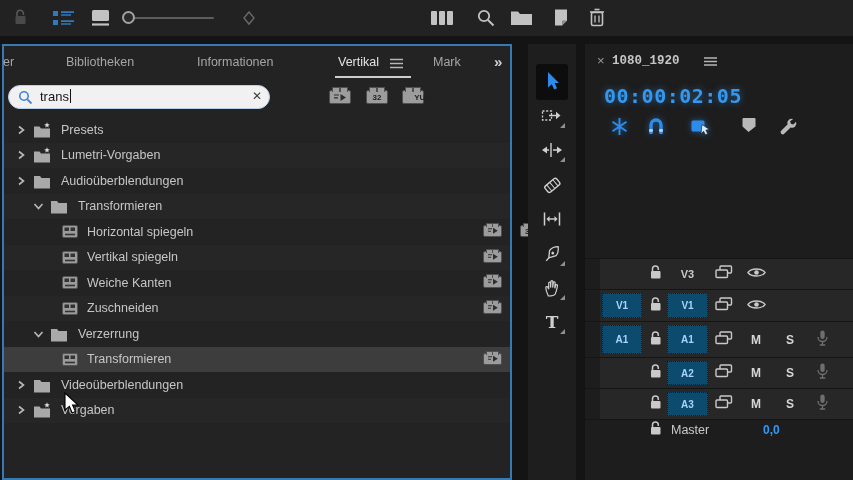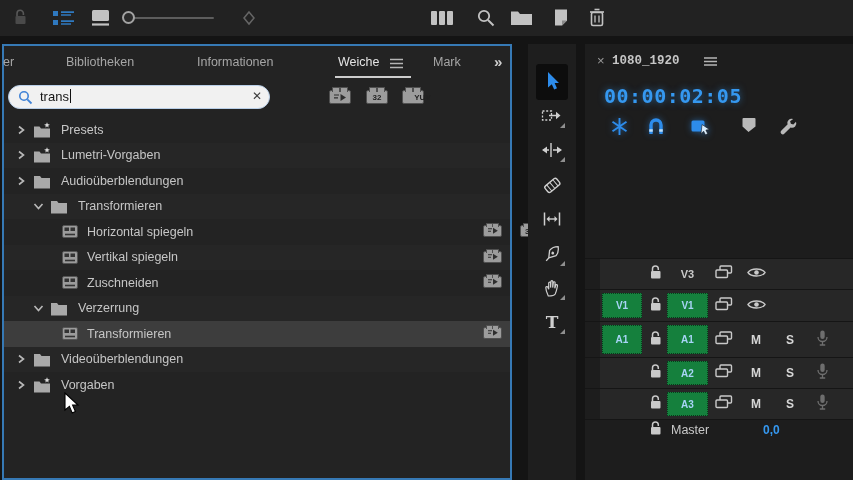--- a/index.html
+++ b/index.html
@@ -70,21 +70,21 @@
               font-weight:bold; font-size:20px; color:#3598f0; letter-spacing:.5px;
               text-shadow:0 0 7px rgba(53,152,240,.55); }
   .tl-ic { position:absolute; top:72px; }
   .glow { filter:drop-shadow(0 0 3px rgba(45,140,235,.55)); }
 
   .tracks { position:absolute; left:0; top:214px; width:268px; }
   .trackrow { position:relative; width:268px; border-top:1px solid #151515; }
   .trackrow .bg { position:absolute; left:15px; top:0; right:0; bottom:0; background:#272727; }
   .h31 { height:31px; } .h32 { height:32px; } .h36 { height:36px; } .h30 { height:21px; }
   .tr-el { position:absolute; top:50%; transform:translateY(-50%); }
-  .patch { position:absolute; top:3px; bottom:3px; background:#15803d; border:1px dotted rgba(0,0,0,.55);
+  .patch { position:absolute; top:3px; bottom:3px; background:#0c4a6e; border:1px dotted rgba(0,0,0,.55);
            display:flex; align-items:center; justify-content:center;
            font-size:10px; font-weight:bold; color:#a8d4f7; }
   .src { left:17px; width:40px; } .tgt { left:82px; width:41px; }
   .plainlabel { left:82px; width:41px; text-align:center; font-size:11px; font-weight:600; color:#c9c9c9; }
   .ms { font-size:12px; font-weight:600; color:#d6d6d6; }
   .master-label { left:86px; font-size:12.5px; color:#c9c9c9; }
   .master-vol { left:178px; font-size:12px; font-weight:bold; color:#3598f0; }
 
   .cursor { position:absolute; left:63px; top:392px; z-index:50; }
 </style>
@@ -152,21 +152,21 @@
           <path d="M7 8.5 v7 M11 8.5 v7" stroke="#c2c2c2" stroke-width="1.3"></path>
         </svg>
     </span>
   </div>
 
   <div class="fxpanel">
     <div class="tabbar">
       <span class="tab" style="left:-1px;">er</span>
       <span class="tab" style="left:62px;">Bibliotheken</span>
       <span class="tab" style="left:193px;">Informationen</span>
-      <span class="tab active" style="left:334px;">Weiche</span>
+      <span class="tab active" style="left:334px;">Vertikal</span>
       <span class="panelmenu" style="left:385px;">
         <svg width="15" height="13">
             <path d="M1 2.5 h13 M1 6.5 h13 M1 10.5 h13" stroke="#b5b5b5" stroke-width="1.6"></path>
           </svg>
       </span>
       <span class="tab" style="left:429px;">Mark</span>
       <span class="overflow">»</span>
       <div class="tab-underline"></div>
     </div>
 
@@ -287,30 +287,47 @@
           </span>
         <span class="tlabel">Vertikal spiegeln</span>
         <span class="lego small rowbadge-a">
             <svg width="12" height="8">
               <path d="M1 1.8 h4 M1 4.2 h3" stroke="#2e2e2e" stroke-width="1.1"></path>
               <path d="M6 .8 l4.8 3 -4.8 3 z" fill="#2e2e2e"></path>
             </svg>
           </span>
       </div>
 
-
       <div class="trow lvl2">
         <span class="fxicon">
             <svg width="16" height="13">
               <rect x=".5" y=".5" width="15" height="12" rx="1.5" fill="#9b9b9b" stroke="#555"></rect>
               <rect x="2.5" y="2.5" width="4.5" height="3.5" fill="#333"></rect>
               <rect x="8.5" y="2.5" width="4.5" height="3.5" fill="#333"></rect>
               <path d="M3 9.5 h10" stroke="#333" stroke-width="1.6"></path>
             </svg>
           </span>
+        <span class="tlabel">Weiche Kanten</span>
+        <span class="lego small rowbadge-a">
+            <svg width="12" height="8">
+              <path d="M1 1.8 h4 M1 4.2 h3" stroke="#2e2e2e" stroke-width="1.1"></path>
+              <path d="M6 .8 l4.8 3 -4.8 3 z" fill="#2e2e2e"></path>
+            </svg>
+          </span>
+      </div>
+
+      <div class="trow lvl2">
+        <span class="fxicon">
+            <svg width="16" height="13">
+              <rect x=".5" y=".5" width="15" height="12" rx="1.5" fill="#9b9b9b" stroke="#555"></rect>
+              <rect x="2.5" y="2.5" width="4.5" height="3.5" fill="#333"></rect>
+              <rect x="8.5" y="2.5" width="4.5" height="3.5" fill="#333"></rect>
+              <path d="M3 9.5 h10" stroke="#333" stroke-width="1.6"></path>
+            </svg>
+          </span>
         <span class="tlabel">Zuschneiden</span>
         <span class="lego small rowbadge-a">
             <svg width="12" height="8">
               <path d="M1 1.8 h4 M1 4.2 h3" stroke="#2e2e2e" stroke-width="1.1"></path>
               <path d="M6 .8 l4.8 3 -4.8 3 z" fill="#2e2e2e"></path>
             </svg>
           </span>
       </div>
 
       <div class="trow lvl1">

